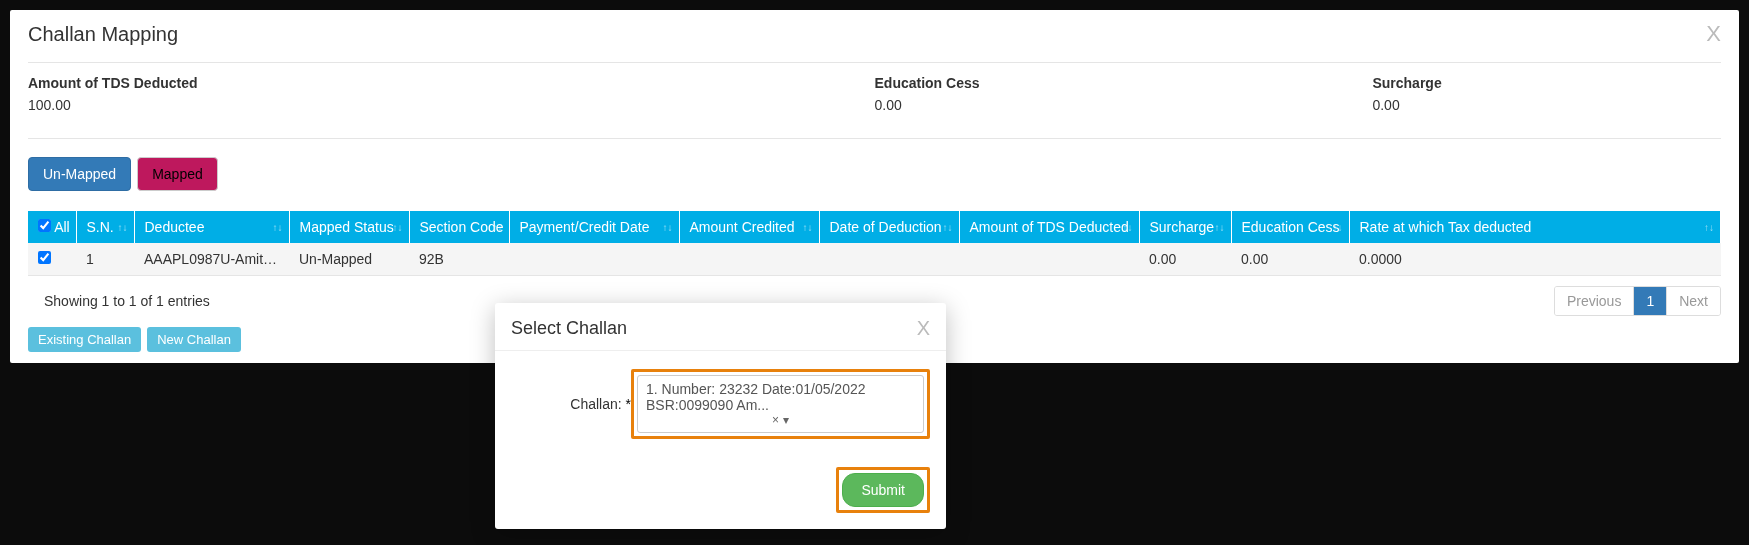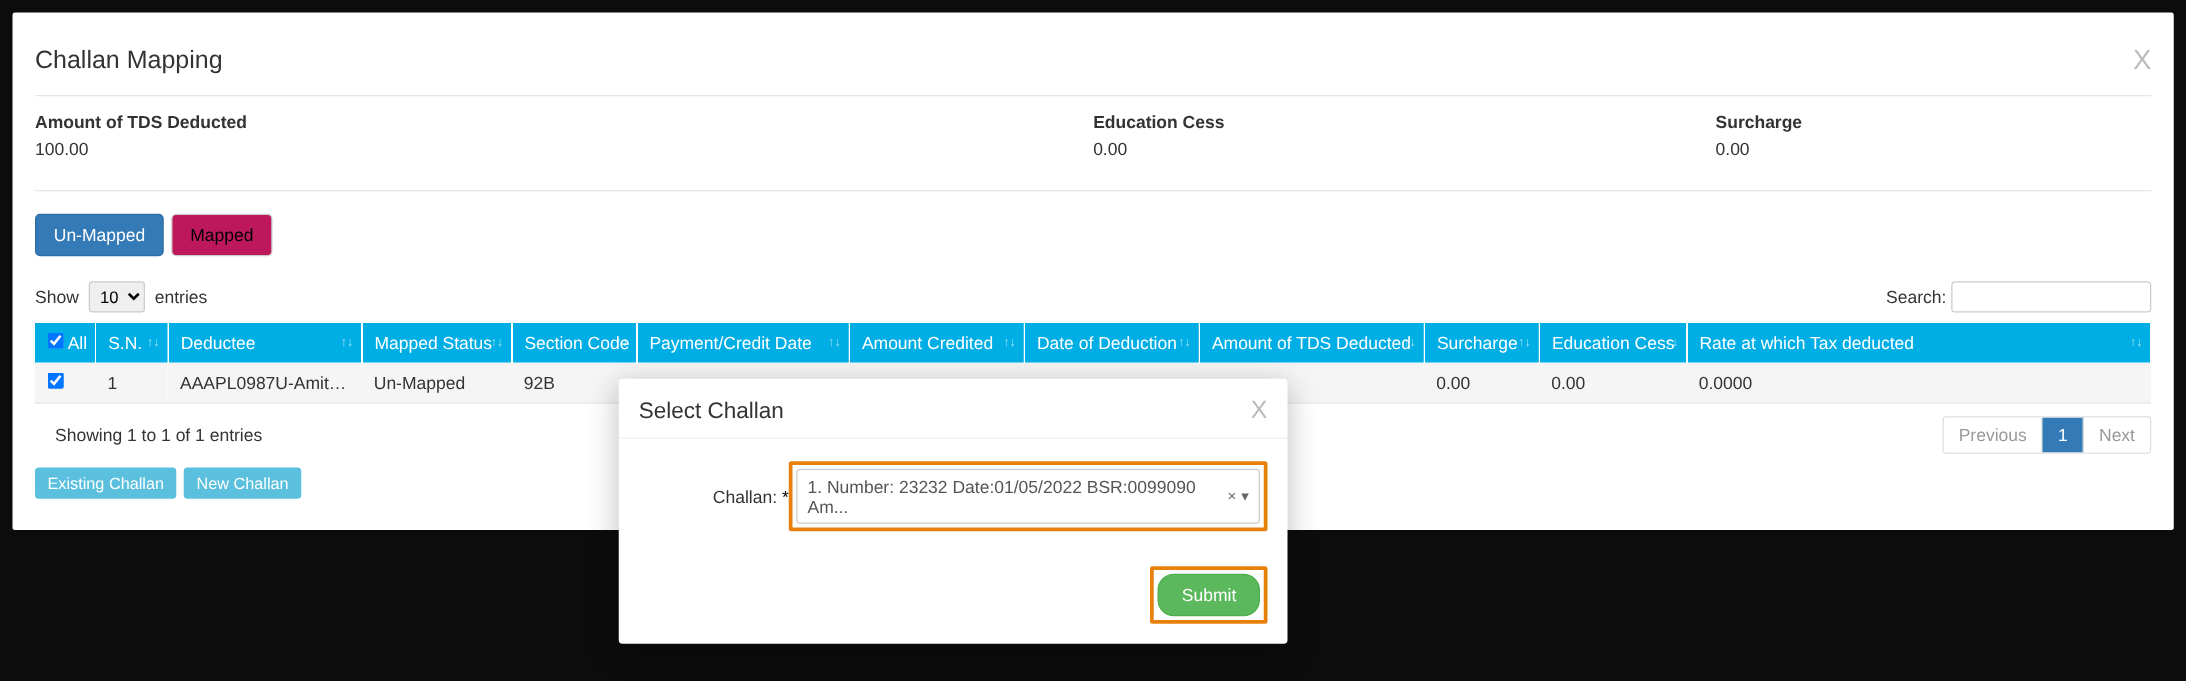--- a/index.html
+++ b/index.html
@@ -8,21 +8,21 @@
     background: #0c0c0c;
     width: 1749px;
     height: 545px;
     overflow: hidden;
     font-size: 14px;
     color: #333;
   }
   .panel {
     background: #fff;
     margin: 10px;
-    padding: 25px 18px;
+    padding: 11px 18px;
     border-radius: 2px;
   }
   .panel-header {
     display: flex;
     justify-content: space-between;
     align-items: center;
     border-bottom: 1px solid #e5e5e5;
     padding-bottom: 15px;
     margin-bottom: 12px;
   }
@@ -137,21 +137,21 @@
     padding: 5px 10px;
     border-radius: 3px;
     font-size: 13px;
     cursor: pointer;
   }
   
   .modal {
     position: absolute;
     left: 495px;
     top: 303px;
-    width: 535px;
+    width: 451px;
     background: #fff;
     box-shadow: 0 5px 25px rgba(0,0,0,0.25);
     border-radius: 3px;
   }
   .modal-header {
     display: flex;
     justify-content: space-between;
     align-items: center;
     padding: 14px 16px 10px;
     border-bottom: 1px solid #eee;
@@ -170,20 +170,21 @@
     border: 1px solid #ccc;
     border-radius: 3px;
     padding: 5px 8px;
     display: flex;
     justify-content: space-between;
     align-items: center;
     font-size: 14px;
     color: #555;
     background: #fff;
     cursor: pointer;
+    flex-direction: column;
   }
   .select-inner .tail { display:flex; align-items:center; gap:4px; font-size:12px; color:#666;}
   .modal-footer {
     display: flex;
     justify-content: flex-end;
     padding: 10px 16px 16px;
   }
   .submit-wrap {
     border: 3px solid #e8810c;
     padding: 3px;
@@ -222,33 +223,20 @@
       <div class="summary-label">Surcharge</div>
       <div class="summary-value">0.00</div>
     </div>
   </div>
 
   <div class="tab-row">
     <button class="tab-btn active">Un-Mapped</button>
     <button class="tab-btn">Mapped</button>
   </div>
 
-  <div class="table-controls">
-    <div class="show-entries">
-      <span>Show</span>
-      <select>
-        <option>10</option>
-      </select>
-      <span>entries</span>
-    </div>
-    <div class="search-box">
-      <span>Search:</span>
-      <input type="text" style="">
-    </div>
-  </div>
 
   <table class="data">
     <colgroup>
       <col style="width:48px">
         <col style="width:58px">
         <col style="width:155px">
       <col style="width:120px">
         <col style="width:100px">
         <col style="width:170px">
       <col style="width:140px">

